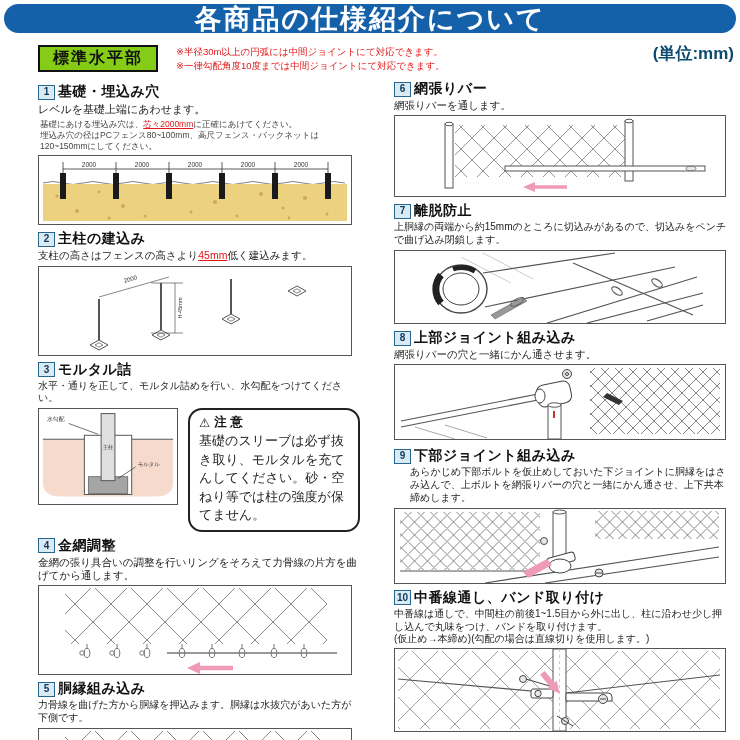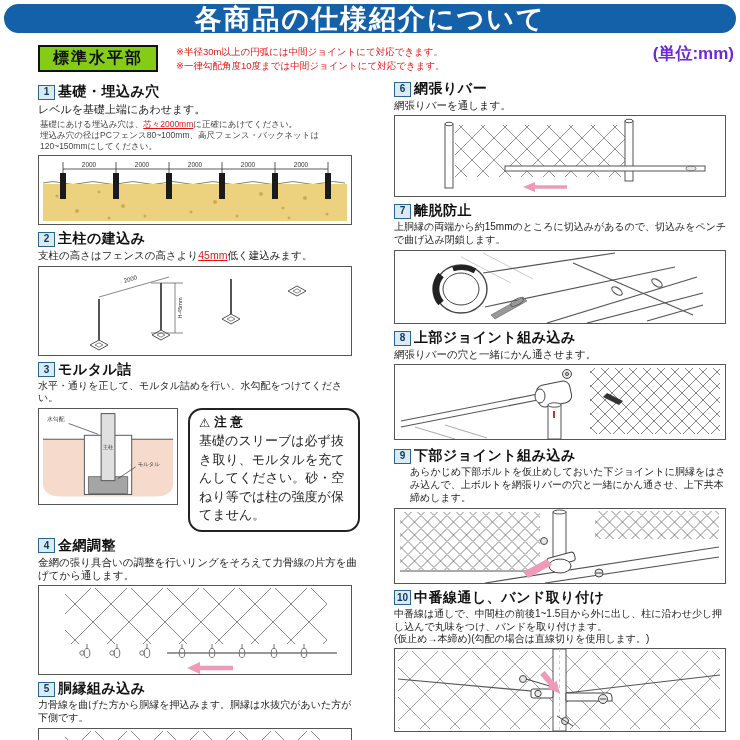--- a/index.html
+++ b/index.html
@@ -4,21 +4,21 @@
 <style>
   html,body{margin:0;padding:0;}
   body{width:740px;height:740px;position:relative;background:#fff;overflow:hidden;
        font-family:"Liberation Sans","DejaVu Sans",sans-serif;color:#111;}
   .banner{position:absolute;left:4px;top:4px;width:732px;height:29px;background:#1561a9;
           border-radius:17px;display:flex;align-items:center;justify-content:center;}
   .banner-title{color:#fff;font-size:27px;font-weight:bold;letter-spacing:2px;}
   .std-box{position:absolute;left:38px;top:45px;width:116px;height:23px;border:2px solid #111;
            display:flex;align-items:center;justify-content:center;font-size:16px;font-weight:bold;letter-spacing:2px;background:#84cc16;}
   .notes{position:absolute;left:176px;top:45px;font-size:9.5px;color:#e31515;line-height:1.5;}
-  .unit{position:absolute;right:6px;top:42px;font-size:17px;font-weight:bold;color:#6d28d9;}
+  .unit{position:absolute;right:6px;top:42px;font-size:17px;font-weight:bold;color:#0c4a6e;}
   .col{position:absolute;}
   #col-left{left:38px;top:83px;width:322px;}
   #col-right{left:394px;top:80px;width:334px;}
   .step{margin-bottom:5px;}
   .step-head{display:flex;align-items:center;gap:3px;margin-bottom:1px;}
   .badge{background:#d9eaf3;border:1px solid #27678f;color:#0e3a63;font-size:10px;font-weight:bold;
          min-width:13px;height:13px;padding:0 1px;display:inline-flex;align-items:center;justify-content:center;line-height:1;}
   .step-title{font-size:14px;font-weight:bold;color:#111;letter-spacing:.5px;}
   .desc{font-size:10.5px;color:#222;line-height:1.28;margin:1px 0 3px;}
   .small-note{font-size:8.5px;color:#444;line-height:1.3;margin:0 0 3px 2px;}

